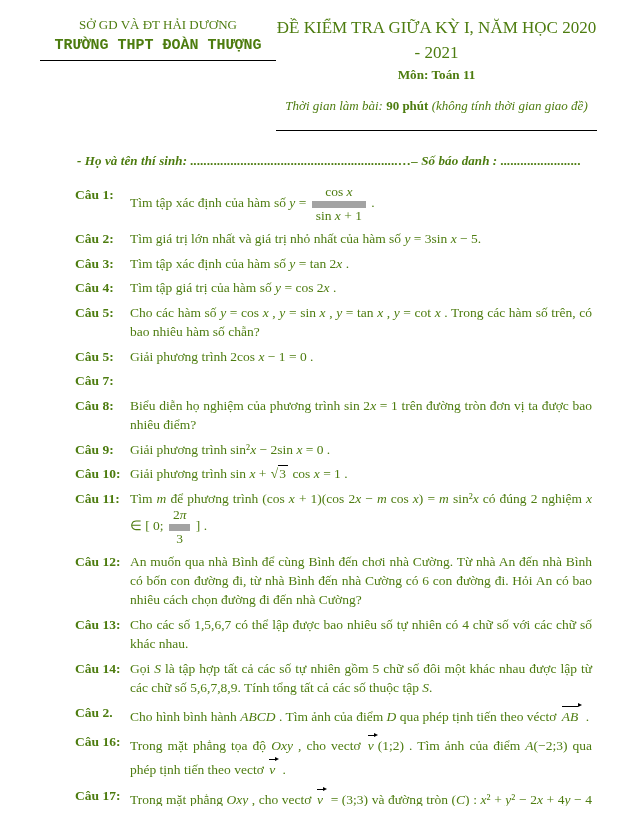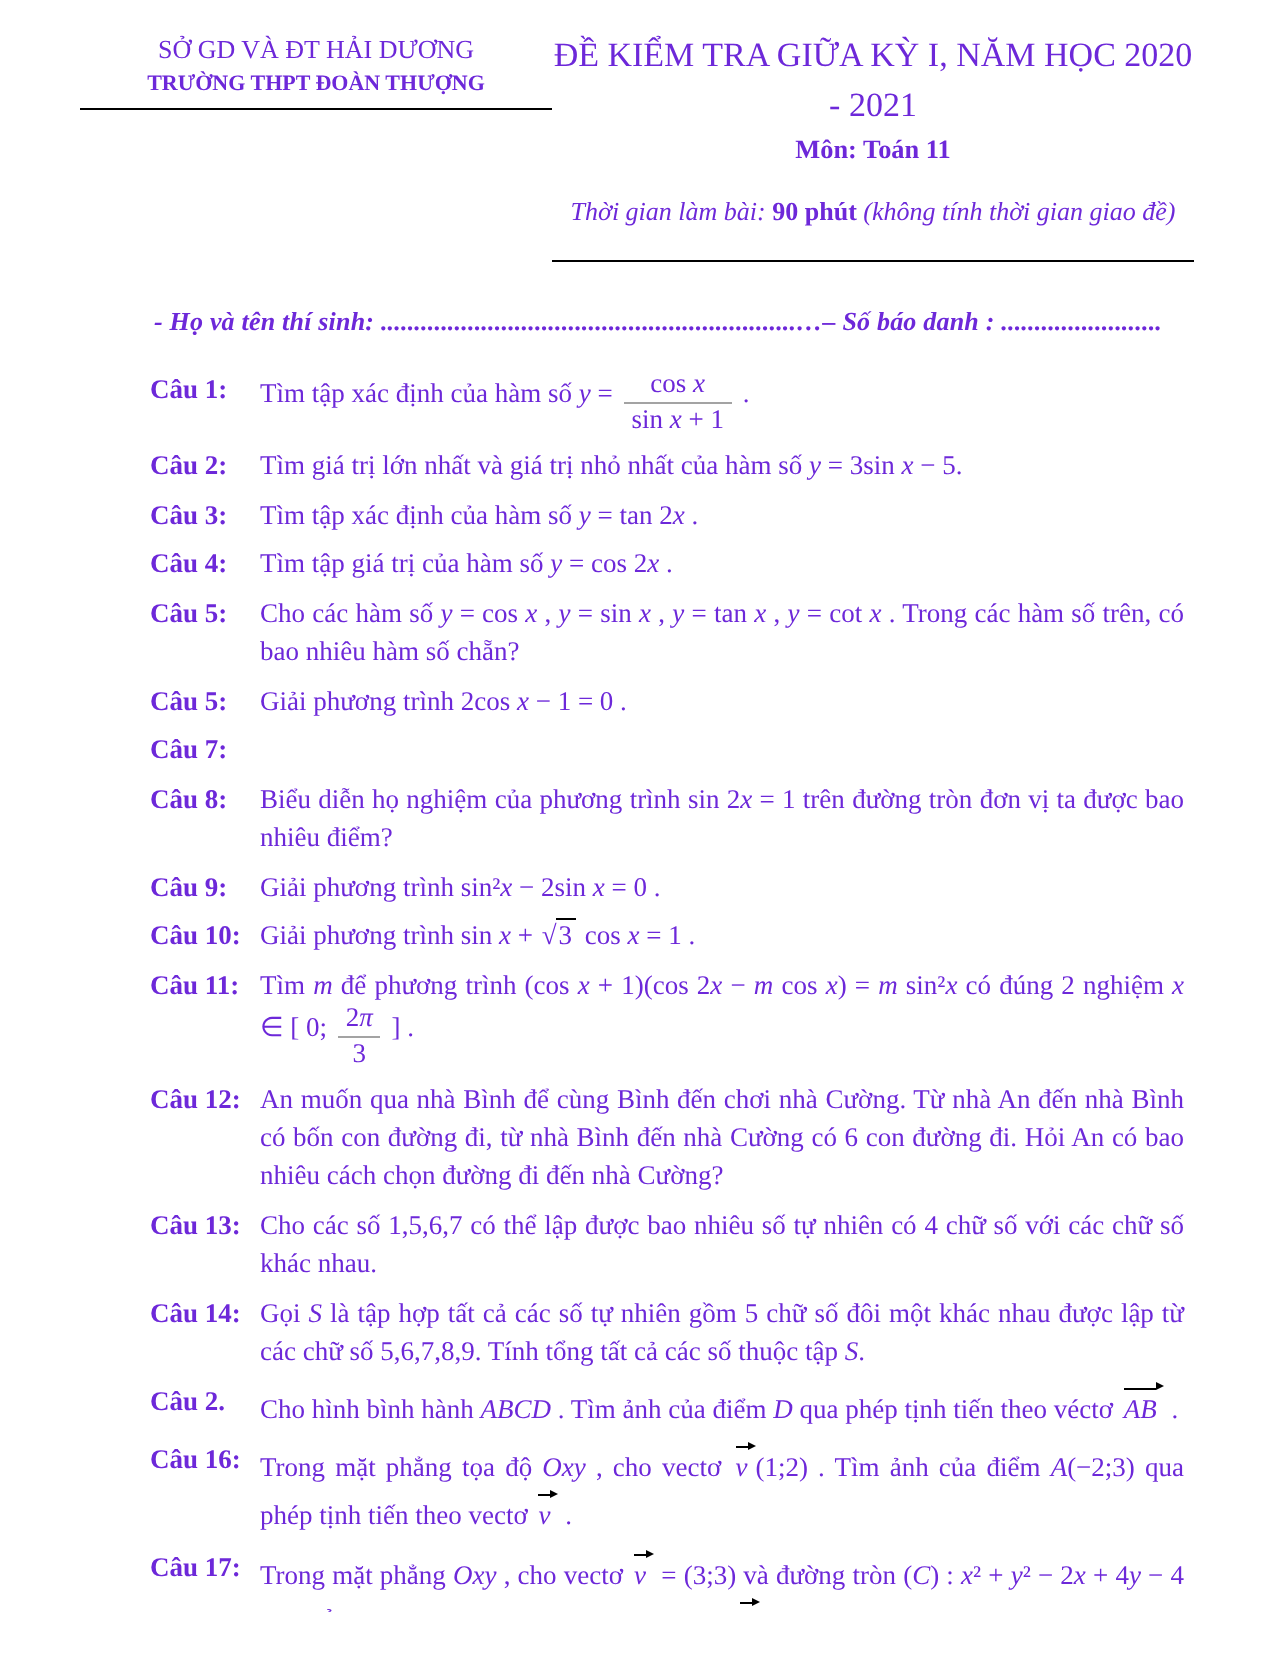--- a/index.html
+++ b/index.html
@@ -1,30 +1,30 @@
 <!DOCTYPE html>
 <html><head>
 <meta charset="utf-8">
 <style>
   html,body{margin:0;padding:0;background:#ffffff;}
   .page{
     position:relative;
     width:639px;height:806px;
     box-sizing:border-box;
     background:#ffffff;
-    color:#6d28d9;
+    color:#4d7c0f;
     font-family:"Liberation Serif", serif;
     font-size:13.5px;
     overflow:hidden;
   }
   
   .header{display:flex;padding:16px 42px 0 40px;}
   .header-left{width:236px;text-align:center;line-height:1.45;}
   .header-left .dept{font-size:13px;}
-  .header-left .school{font-weight:bold;font-size:11px;border-bottom:1px solid #000;padding-bottom:3px;}
+  .header-left .school{font-weight:bold;font-size:15px;border-bottom:1px solid #000;padding-bottom:3px;font-family:Liberation Mono, monospace;}
   .header-right{flex:1;text-align:center;line-height:1.45;}
   .header-right .title{font-weight:normal;font-size:17px;}
   .header-right .subject{font-weight:bold;font-size:13.2px;}
   .header-right .time{font-style:italic;font-size:13px;margin-top:13px;}
   .header-right .time b{font-style:normal;}
   .rule{border-bottom:1px solid #000;margin-top:14px;}
   
   .student-line{
     font-weight:bold;
     margin:22px 44px 0 77px;
@@ -36,21 +36,21 @@
   }
   
   .questions{margin:16px 47px 0 75px;}
   .q-row{display:flex;margin-bottom:5.5px;line-height:1.42;}
   .q-label{font-weight:bold;width:55px;flex:0 0 55px;}
   .q-body{flex:1;text-align:justify;}
   .q-body i{font-family:"Liberation Serif", serif;}
   
   .frac{display:inline-block;vertical-align:-0.95em;text-align:center;line-height:1.08;margin:0 2px;}
   .frac .fn{display:block;padding:0 4px 1px 4px;}
-  .frac .fd{display:block;border-top:1px solid #a3a3a3;padding:1px 4px 0 4px;}
+  .frac .fd{display:block;border-top:7px solid #a3a3a3;padding:1px 4px 0 4px;}
   
   .sqrt{white-space:nowrap;margin:0 1px;}
   .sqrt-a{border-top:1px solid #000;padding:0 2px 0 1px;}
   
   .vec{position:relative;display:inline-block;padding:3px 3px 0 1px;margin:1px 1px;}
   .vec::before{content:'';position:absolute;left:1px;right:3px;top:2px;border-top:1px solid #000;}
   .vec::after{content:'';position:absolute;right:-1px;top:-0.5px;border-left:4px solid #000;
               border-top:2.5px solid transparent;border-bottom:2.5px solid transparent;}
 </style>
 </head>

